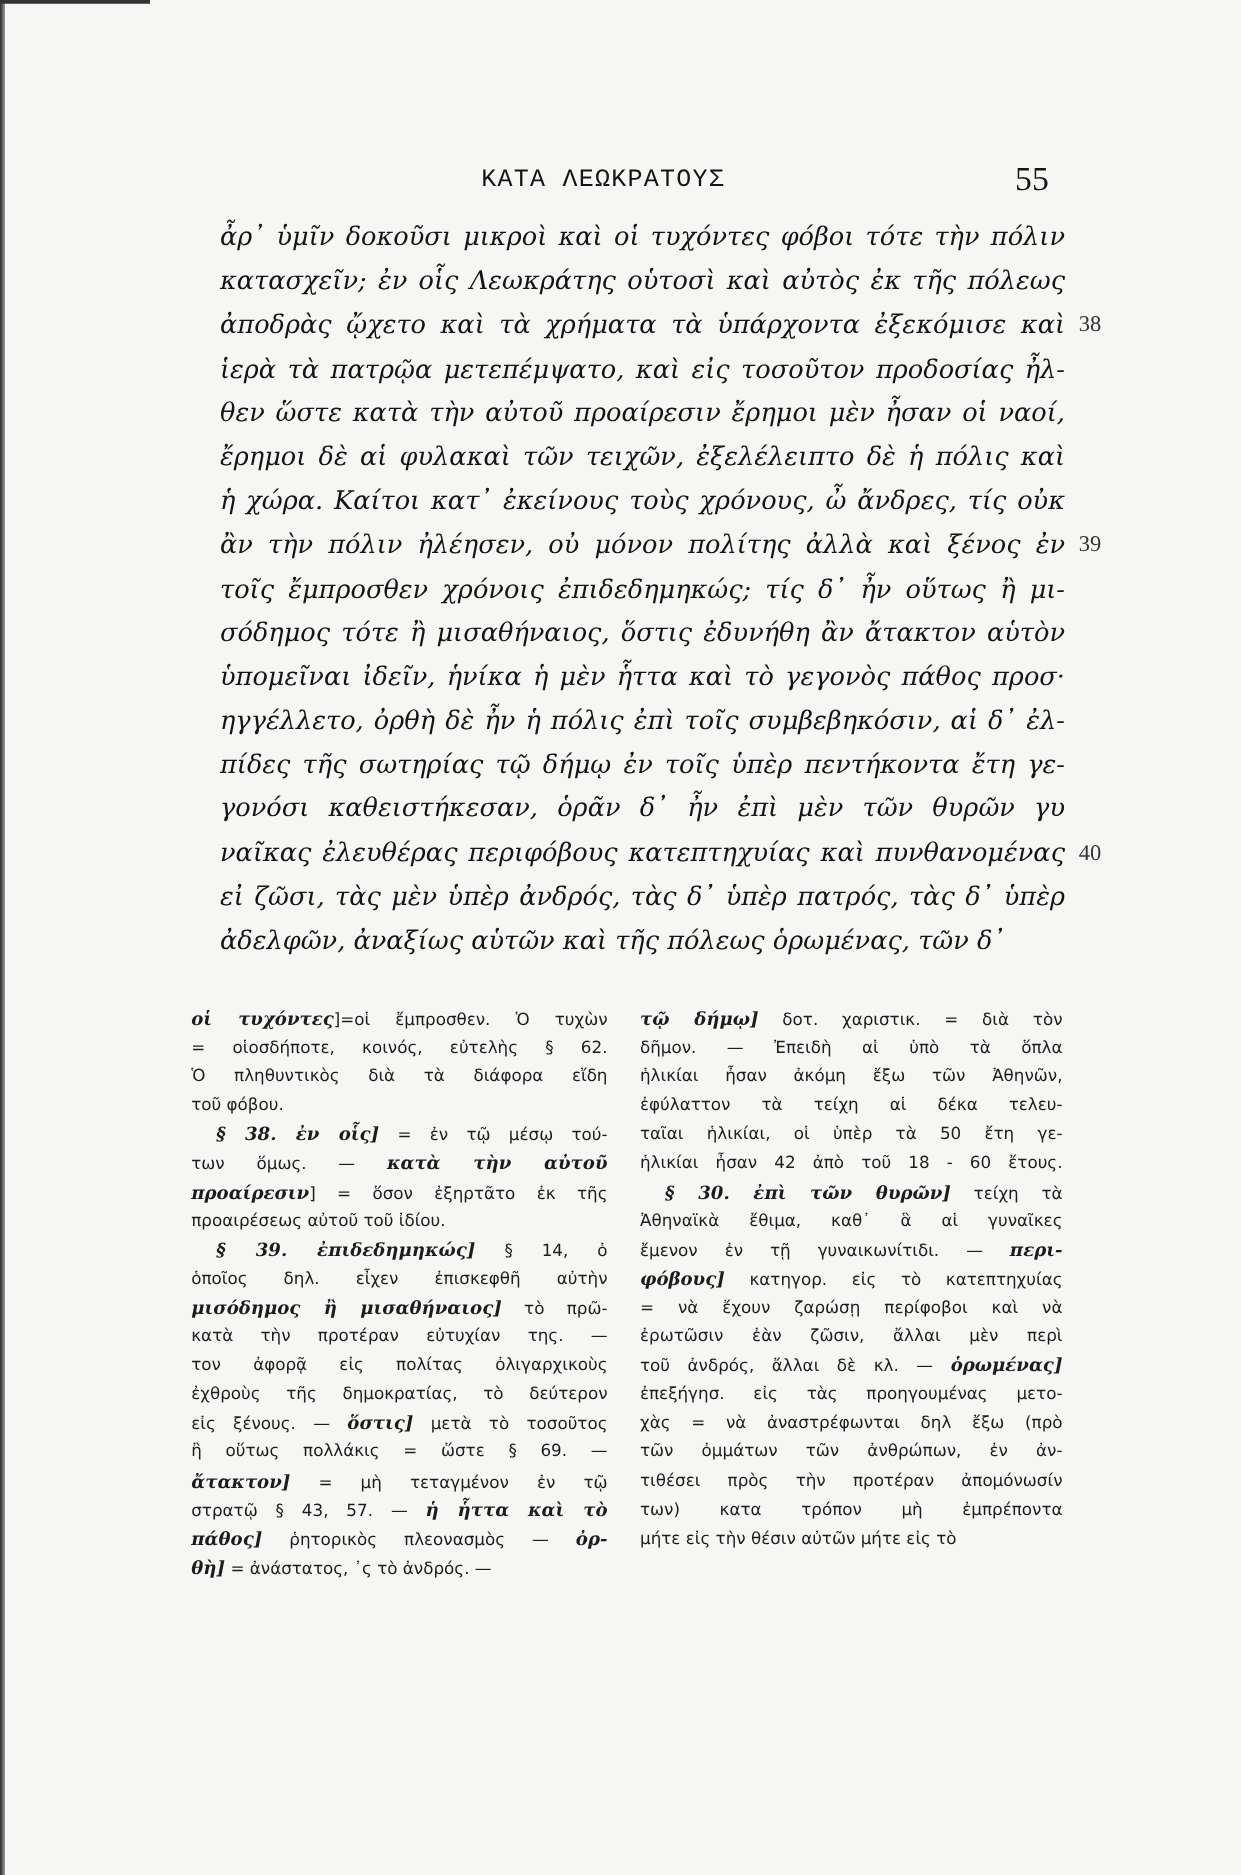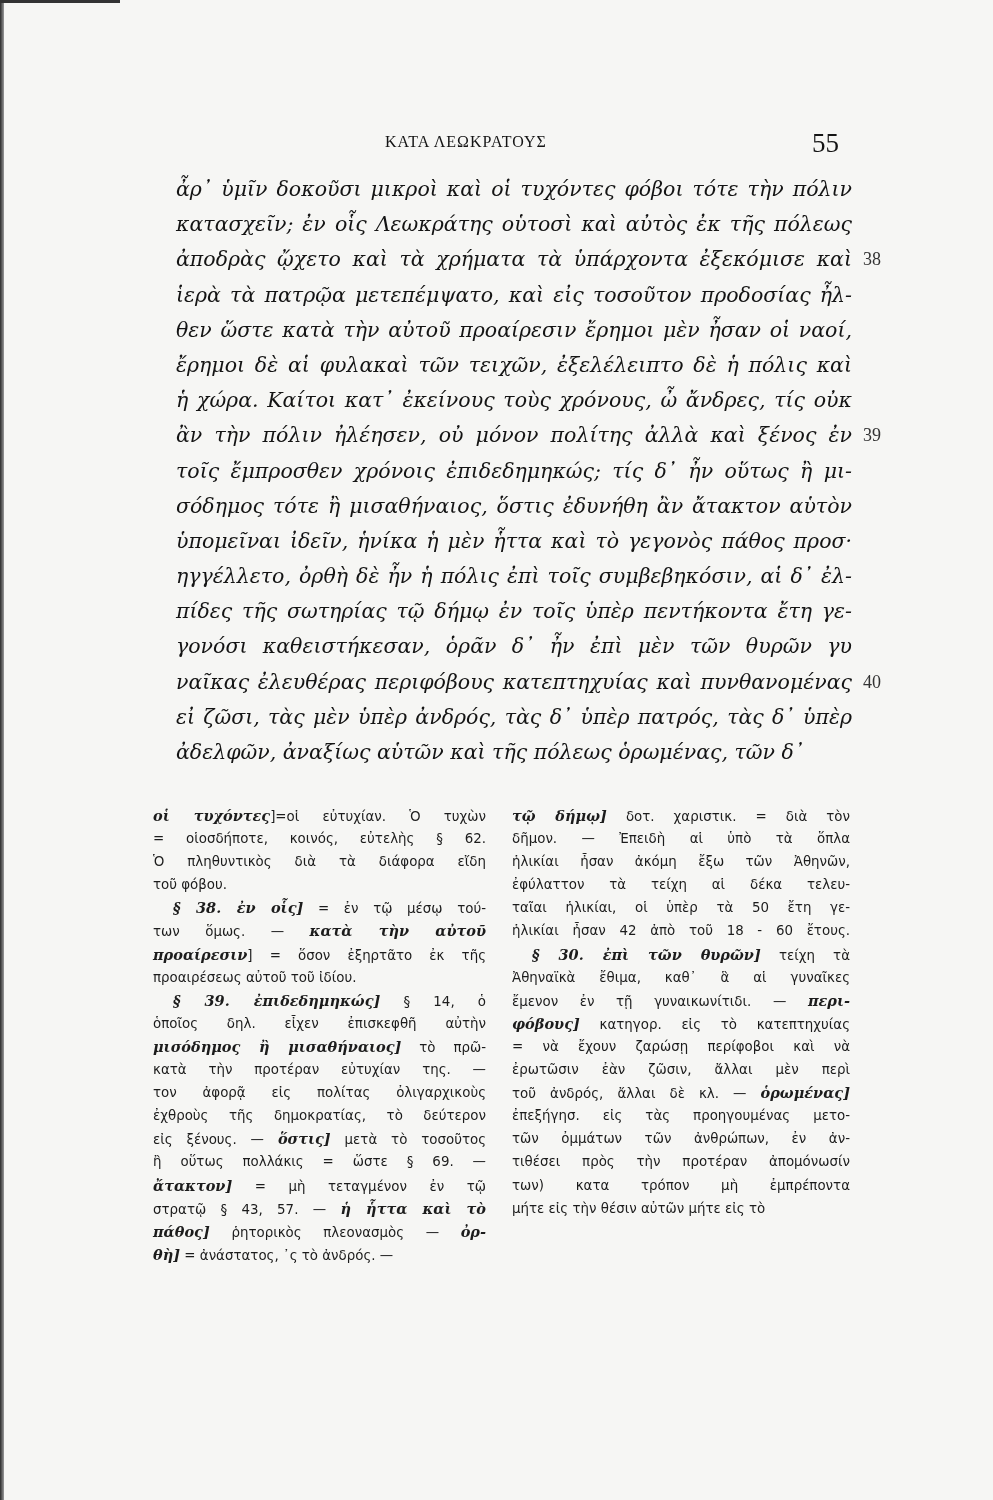--- a/index.html
+++ b/index.html
@@ -14,21 +14,21 @@
     .left-edge {
       position: absolute; left: 0; top: 0; width: 4px; height: 1500px;
       background: linear-gradient(to right, #2a2a2a, #9a9a9a);
     }
     .top-edge {
       position: absolute; left: 0; top: 0; width: 120px; height: 3px;
       background: #333;
     }
     .running-head {
       position: absolute; left: 385px; top: 133px;
-      font-family: Liberation Serif, serif; font-size: 16px; letter-spacing: 1px;
+      font-family: Liberation Mono, monospace; font-size: 20px; letter-spacing: 1px;
     }
     .page-number {
       position: absolute; left: 812px; top: 128px;
       font-family: "Liberation Serif", serif; font-size: 27px; text-align: center;
     }
     .main-text {
       position: absolute; left: 152px; top: 172px; width: 700px;
     }
     .main-line {
       height: 35.2px; line-height: 35.2px;
@@ -90,21 +90,21 @@
     <div class="main-line">εἰ ζῶσι, τὰς μὲν ὑπὲρ ἀνδρός, τὰς δ᾽ ὑπὲρ πατρός, τὰς δ᾽ ὑπὲρ</div>
     <div class="main-line" style="text-align-last: left;">ἀδελφῶν, ἀναξίως αὑτῶν καὶ τῆς πόλεως ὁρωμένας, τῶν δ᾽</div>
   </div>
 <div class="margin-nums" id="margin-nums">
     <div class="margin-num" style="top: 70.4px;">38</div>
     <div class="margin-num" style="top: 246.4px;">39</div>
     <div class="margin-num" style="top: 492.8px;">40</div>
   </div>
 
 <div class="notes left" id="notes-left">
-    <div class="note-line"><span class="lemma">οἱ τυχόντες</span><span>]=οἱ εὐτυχίαν. Ὁ τυχὼν</span></div>
+    <div class="note-line"><span class="lemma">οἱ τυχόντες</span><span>]=οἱ ἔμπροσθεν. Ὁ τυχὼν</span></div>
     <div class="note-line"><span>= οἱοσδήποτε, κοινός, εὐτελὴς § 62.</span></div>
     <div class="note-line"><span>Ὁ πληθυντικὸς διὰ τὰ διάφορα εἴδη</span></div>
     <div class="note-line last"><span>τοῦ φόβου.</span></div>
     <div class="note-line indent"><span class="lemma">§ 38. ἐν οἷς]</span><span> = ἐν τῷ μέσῳ τού-</span></div>
     <div class="note-line"><span>των ὅμως. — </span><span class="lemma">κατὰ τὴν αὐτοῦ</span></div>
     <div class="note-line"><span class="lemma">προαίρεσιν</span><span>] = ὅσον ἐξηρτᾶτο ἐκ τῆς</span></div>
     <div class="note-line last"><span>προαιρέσεως αὐτοῦ τοῦ ἰδίου.</span></div>
     <div class="note-line indent"><span class="lemma">§ 39. ἐπιδεδημηκώς]</span><span> § 14, ὁ</span></div>
     <div class="note-line"><span>ὁποῖος δηλ. εἶχεν ἐπισκεφθῆ αὐτὴν</span></div>
     <div class="note-line"><span class="lemma">μισόδημος ἢ μισαθήναιος]</span><span> τὸ πρῶ-</span></div>
@@ -126,17 +126,18 @@
     <div class="note-line"><span>ταῖαι ἡλικίαι, οἱ ὑπὲρ τὰ 50 ἔτη γε-</span></div>
     <div class="note-line"><span>ἡλικίαι ἦσαν 42 ἀπὸ τοῦ 18 - 60 ἔτους.</span></div>
     <div class="note-line indent"><span class="lemma">§ 30. ἐπὶ τῶν θυρῶν]</span><span> τείχη τὰ</span></div>
     <div class="note-line"><span>Ἀθηναϊκὰ ἔθιμα, καθ᾽ ἃ αἱ γυναῖκες</span></div>
     <div class="note-line"><span>ἔμενον ἐν τῇ γυναικωνίτιδι. — </span><span class="lemma">περι-</span></div>
     <div class="note-line"><span class="lemma">φόβους]</span><span> κατηγορ. εἰς τὸ κατεπτηχυίας</span></div>
     <div class="note-line"><span>= νὰ ἔχουν ζαρώσῃ περίφοβοι καὶ νὰ</span></div>
     <div class="note-line"><span>ἐρωτῶσιν ἐὰν ζῶσιν, ἄλλαι μὲν περὶ</span></div>
     <div class="note-line"><span>τοῦ ἀνδρός, ἄλλαι δὲ κλ. — </span><span class="lemma">ὁρωμένας]</span></div>
     <div class="note-line"><span>ἐπεξήγησ. εἰς τὰς προηγουμένας μετο-</span></div>
+    <div class="note-line"><span>χὰς = νὰ ἀναστρέφωνται δηλ ἔξω (πρὸ</span></div>
     <div class="note-line"><span>τῶν ὀμμάτων τῶν ἀνθρώπων, ἐν ἀν-</span></div>
     <div class="note-line"><span>τιθέσει πρὸς τὴν προτέραν ἀπομόνωσίν</span></div>
     <div class="note-line"><span>των) κατα τρόπον μὴ ἐμπρέποντα</span></div>
     <div class="note-line" style="text-align-last: left;"><span>μήτε εἰς τὴν θέσιν αὐτῶν μήτε εἰς τὸ</span></div>
   </div>
 
 </body></html>

